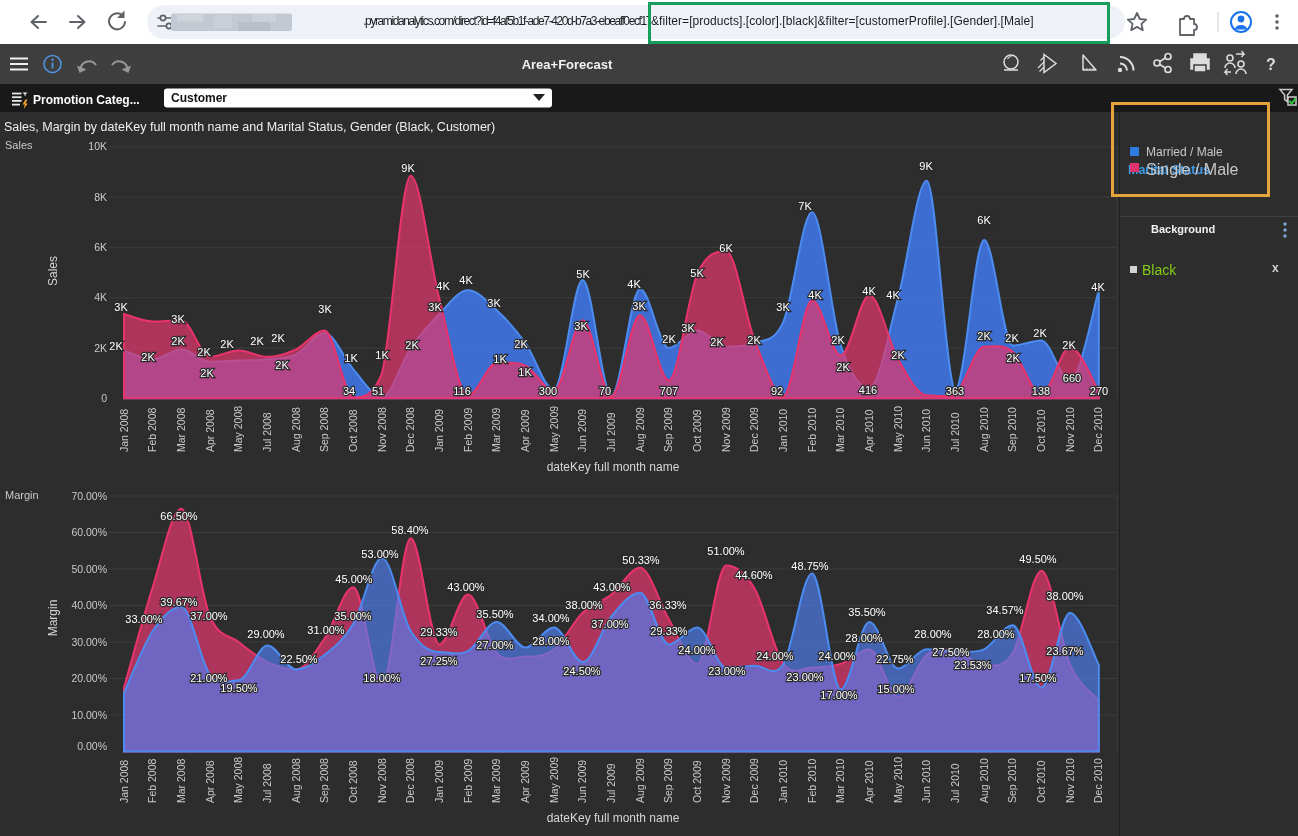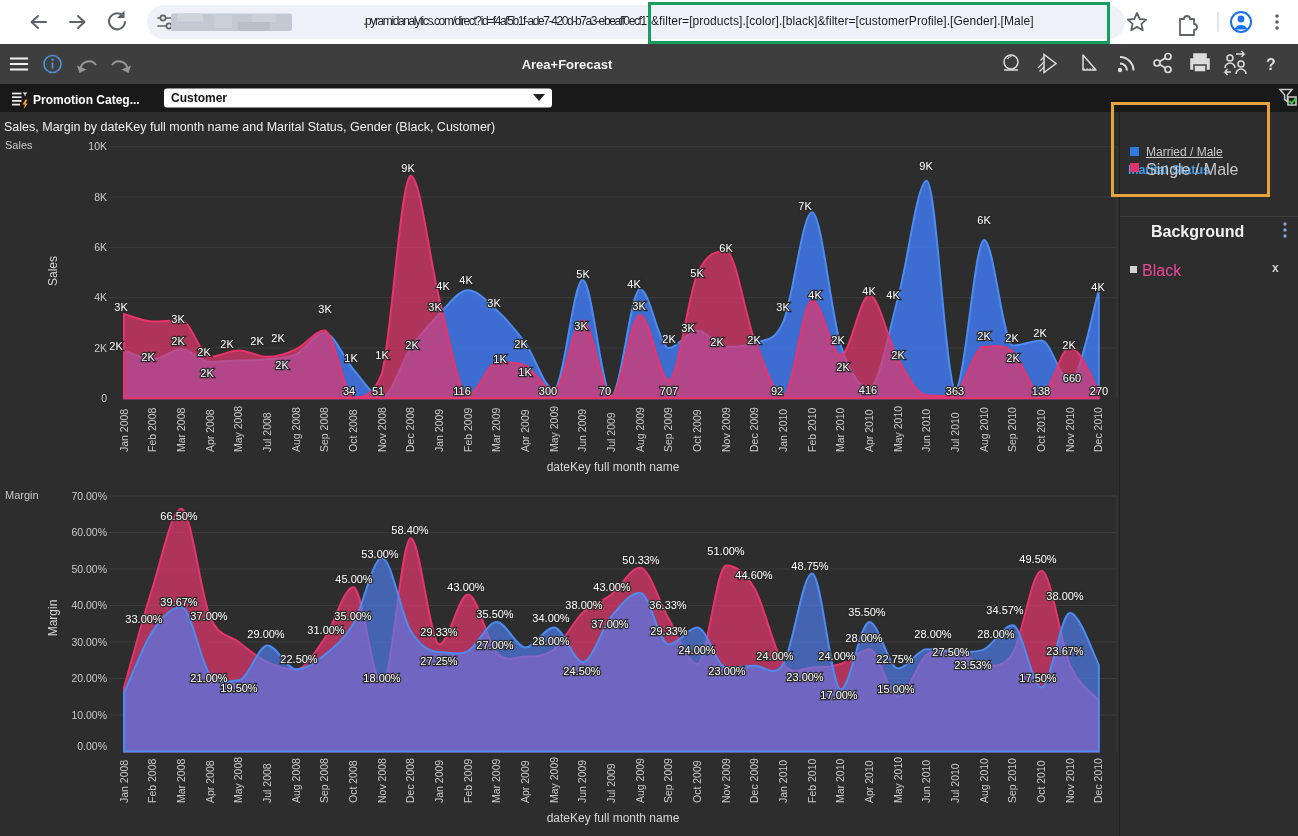--- a/index.html
+++ b/index.html
@@ -346,27 +346,27 @@
 <text class="dl" x="1005" y="614">34.57%</text>
 <text class="dl" x="1038" y="563">49.50%</text>
 <text class="dl" x="1038" y="682">17.50%</text>
 <text class="dl" x="1065" y="600">38.00%</text>
 <text class="dl" x="1065" y="655">23.67%</text>
 </svg>
 
 <div class="abs" style="left:1119px;top:112px;width:1px;height:724px;background:#202020;"></div>
 <div class="abs" style="left:1128px;top:123px;font-size:12.5px;font-weight:bold;color:#3e9be9;margin-top:40px;">Marital Status</div>
 <div class="abs" style="left:1130px;top:147px;width:9px;height:9px;background:#2e7ce0;"></div>
-<div class="abs" style="left:1146px;top:145px;font-size:12px;color:#c8c8c8;text-decoration:underline;">Married / Male</div>
+<div class="abs" style="left:1146px;top:145px;font-size:12px;color:#c8c8c8;">Married / Male</div>
 <div class="abs" style="left:1130px;top:163px;width:9px;height:9px;background:#e0336e;"></div>
 <div class="abs" style="left:1146px;top:161px;font-size:16px;color:#c8c8c8;">Single / Male</div>
 <div class="abs" style="left:1120px;top:216px;width:178px;height:1px;background:#3f3f3f;"></div>
-<div class="abs" style="left:1127px;top:223px;font-size:16px;font-weight:bold;color:#f0f0f0;padding-left:24px;">Background</div>
+<div class="abs" style="left:1127px;top:223px;font-size:11px;font-weight:bold;color:#f0f0f0;padding-left:24px;">Background</div>
 <svg class="abs" style="left:1280px;top:221px" width="10" height="20" xmlns="http://www.w3.org/2000/svg">
   <circle cx="5" cy="3" r="1.7" fill="#7fa8d9"></circle>
     <circle cx="5" cy="9" r="1.7" fill="#7fa8d9"></circle>
     <circle cx="5" cy="15" r="1.7" fill="#7fa8d9"></circle>
 </svg>
 <div class="abs" style="left:1130px;top:266px;width:7px;height:7px;background:#d2d2d2;"></div>
-<div class="abs" style="left:1142px;top:262px;font-size:16px;color:#ec4899;">Black</div>
+<div class="abs" style="left:1142px;top:262px;font-size:14px;color:#84cc16;">Black</div>
 <div class="abs" style="left:1272px;top:261px;font-size:12px;font-weight:bold;color:#d0d0d0;">x</div>
 
 <div class="abs" style="left:1111px;top:102px;width:159px;height:95px;border:3px solid #e5a33c;"></div>
 
 </body></html>

